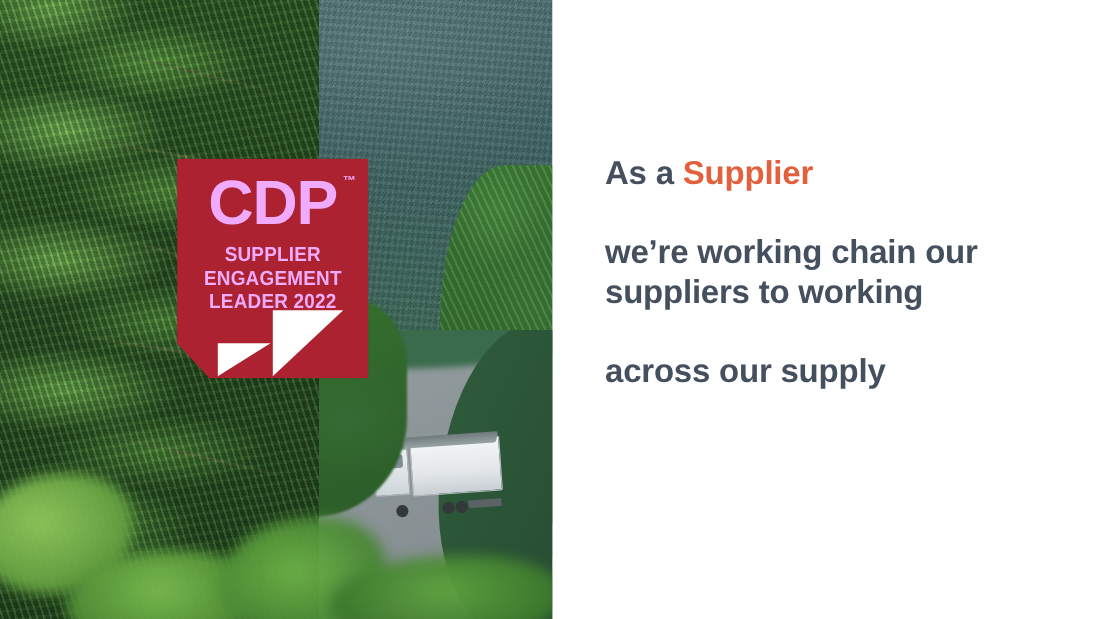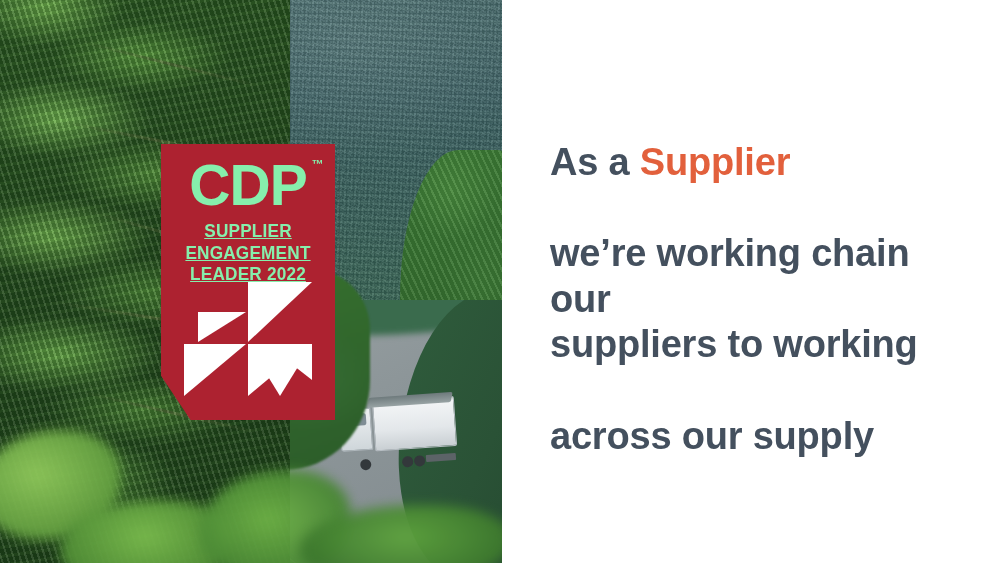--- a/index.html
+++ b/index.html
@@ -196,27 +196,26 @@
     position:absolute;
     border-radius:60% 40% 55% 45%;
     filter:blur(6px);
     opacity:.95;
   }
 
   
   .badge{
     position:absolute;
     left:161px; top:144px;
-    width:174px; height:276px;
+    width:174px; height:200px;
     background:#ad2230;
     clip-path:polygon(0 0, 100% 0, 100% 100%, 17% 100%, 0 84%);
-    color:#86efac;
+    color:#f0abfc;
     text-align:center;
     box-shadow:0 2px 10px rgba(0,0,0,.28);
-    text-decoration:underline;
   }
   .badge-cdp{
     font-size:57px;
     font-weight:bold;
     letter-spacing:-1px;
     line-height:1;
     padding-top:13px;
     position:relative;
     display:inline-block;
   }
@@ -244,21 +243,21 @@
   }
   .badge-mark svg{ display:block; width:132px; height:118px; }
 
   
   .copy{
     position:absolute;
     left:550px; top:140px;
     width:420px;
   }
   .copy p{
-    font-size:38px;
+    font-size:30px;
     font-weight:bold;
     line-height:1.2;
     color:#44505e;
     letter-spacing:-0.2px;
   }
   .hl{ color:#e2603c; }
 </style>
 </head>
 <body>
 

